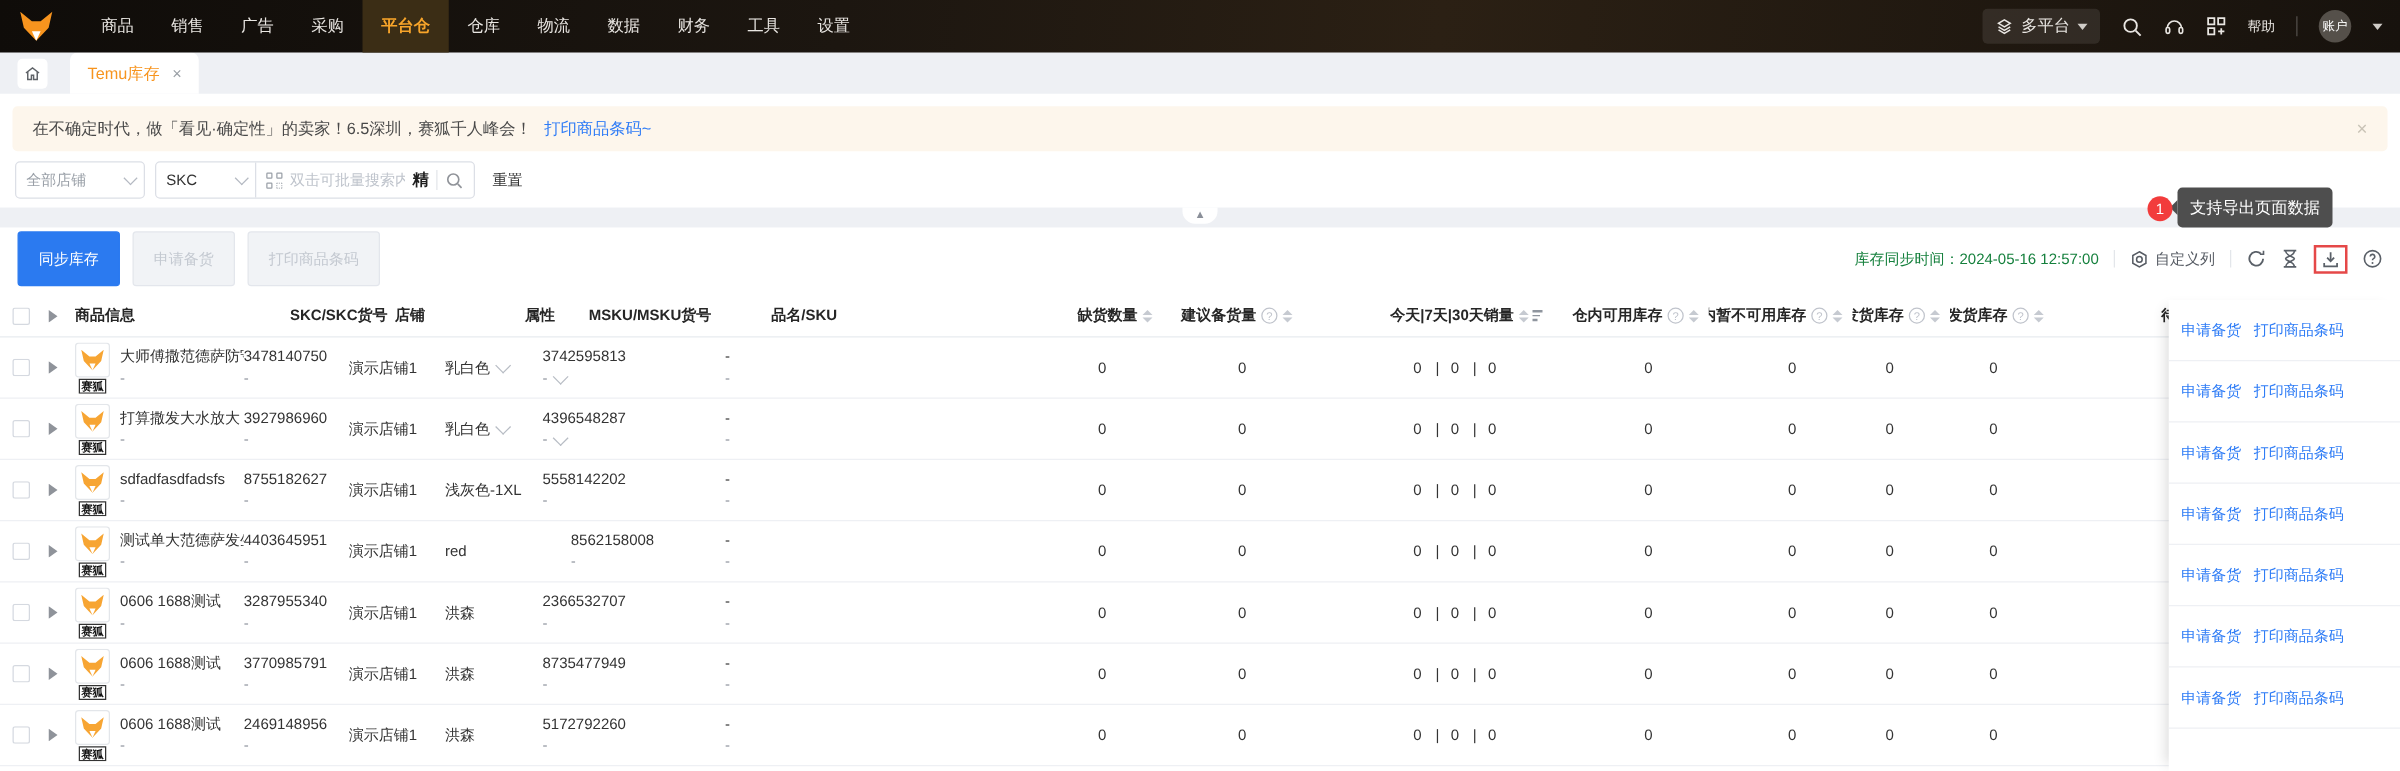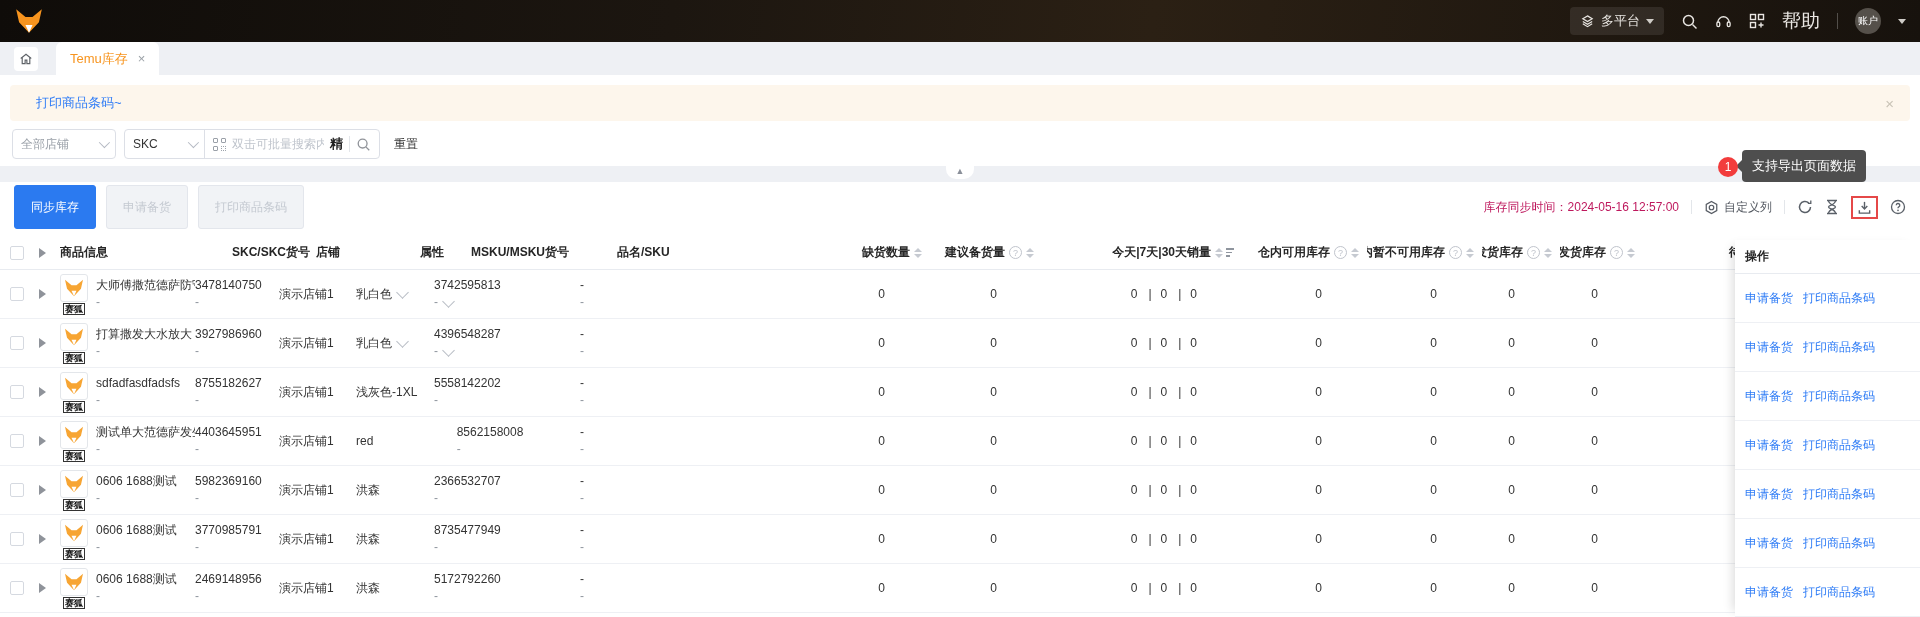--- a/index.html
+++ b/index.html
@@ -10,21 +10,21 @@
   .navbar{height:42px;background:linear-gradient(97deg,#0f0c09 0%,#1c1610 35%,#2b2014 60%,#17120d 100%);display:flex;align-items:center;padding:0 14px;position:relative}
   .nav-logo{width:30px;height:30px;display:flex;align-items:center;justify-content:center;margin-right:22px}
   .nav-menu{display:flex;align-items:stretch;height:42px}
   .nav-item{color:#e9e6e2;font-size:13px;padding:0 15px;display:flex;align-items:center;cursor:pointer;white-space:nowrap}
   .nav-item.active{background:#3b2d15;color:#f7a42a;font-weight:bold}
   .nav-right{margin-left:auto;display:flex;align-items:center;gap:17px;color:#e9e6e2}
   .platform-pill{background:rgba(255,255,255,.09);border-radius:4px;height:28px;display:flex;align-items:center;gap:6px;padding:0 10px;cursor:pointer}
   .platform-pill .txt{font-size:13px}
   .caret{width:0;height:0;border-left:4px solid transparent;border-right:4px solid transparent;border-top:5px solid #cfccc7;display:inline-block}
   .nav-ic{display:flex;align-items:center;cursor:pointer}
-  .nav-help{font-size:19px;cursor:pointer}
+  .nav-help{font-size:11px;cursor:pointer}
   .nav-divider{width:1px;height:16px;background:rgba(255,255,255,.25)}
   .avatar{width:26px;height:26px;border-radius:50%;background:#55504a;color:#fff;font-size:10px;display:flex;align-items:center;justify-content:center;cursor:pointer}
 
   
   .tabbar{height:33px;background:#eef0f4;display:flex;align-items:center;padding-left:14px}
   .home-box{width:24px;height:24px;background:#fff;border-radius:4px;display:flex;align-items:center;justify-content:center;cursor:pointer;color:#5f6368}
   .tab{height:33px;margin-left:18px;background:#fff;border-radius:6px 6px 0 0;display:flex;align-items:center;gap:10px;padding:0 14px;cursor:pointer}
   .tab .t-label{color:#f7941e;font-size:13px}
   .tab .t-close{color:#9aa0a6;font-size:13px;cursor:pointer}
 
@@ -54,21 +54,21 @@
   .collapse-tab{position:absolute;left:946px;top:166px;width:28px;height:13px;background:#fff;border-radius:0 0 10px 10px;display:flex;justify-content:center;cursor:pointer;z-index:5}
   .collapse-tab span{color:#8a8f99;font-size:9px;line-height:10px}
 
   
   .table-card{background:#fff;margin-top:16px;height:435px;position:relative}
   .toolbar{display:flex;align-items:center;padding:10px 14px 0 14px;height:40px}
   .btn{height:44px;border-radius:3px;padding:0 16px;font-size:12px;display:flex;align-items:center;cursor:pointer;white-space:nowrap}
   .btn-primary{background:#2b7af0;color:#fff;border:1px solid #2b7af0}
   .btn-disabled{background:#f1f3f6;color:#c4c9d1;border:1px solid #e3e6ec;margin-left:10px;cursor:not-allowed}
   .toolbar-right{margin-left:auto;display:flex;align-items:center;gap:12px;color:#565b63}
-  .sync-time{color:#be185d}
+  .sync-time{color:#15803d}
   .tb-div{width:1px;height:14px;background:#e3e6ea}
   .customize{display:flex;align-items:center;gap:5px;cursor:pointer;color:#565b63}
   .ticon{display:flex;align-items:center;color:#5a6068;cursor:pointer}
   .dl-wrap{border:2px solid #e54848;padding:2px 4px;display:flex;align-items:center;cursor:pointer}
 
   
   .tip-badge{position:absolute;left:1718px;top:157px;width:20px;height:20px;border-radius:50%;background:#f23c3c;color:#fff;font-size:12px;display:flex;align-items:center;justify-content:center;z-index:9}
   .tooltip{position:absolute;left:1742px;top:150px;background:#4e4e4e;color:#fff;font-size:13px;padding:7px 10px;border-radius:4px;z-index:8;white-space:nowrap}
   .tooltip:before{content:"";position:absolute;left:-6px;top:10px;border-top:6px solid transparent;border-bottom:6px solid transparent;border-right:6px solid #4e4e4e}
 
@@ -107,20 +107,33 @@
 </head>
 <body>
 
 <div class="navbar">
   <div class="nav-logo">
     <svg width="28" height="26" viewBox="0 0 24 22">
         <path d="M1 1 L9 7.5 L15 7.5 L23 1 L20.5 12 L12 21 L3.5 12 Z" fill="#f7941e"></path>
         <path d="M12 21 L9 14.5 L15 14.5 Z" fill="#fff"></path>
       </svg>
   </div>
+  <div class="nav-menu" id="nav-menu">
+      <div class="nav-item">商品</div>
+      <div class="nav-item">销售</div>
+      <div class="nav-item">广告</div>
+      <div class="nav-item">采购</div>
+      <div class="nav-item active">平台仓</div>
+      <div class="nav-item">仓库</div>
+      <div class="nav-item">物流</div>
+      <div class="nav-item">数据</div>
+      <div class="nav-item">财务</div>
+      <div class="nav-item">工具</div>
+      <div class="nav-item">设置</div>
+    </div>
   <div class="nav-right">
     <div class="platform-pill">
       <span>
         <svg width="15" height="15" viewBox="0 0 16 16" fill="none" stroke="#e9e6e2" stroke-width="1.3">
             <path d="M8 2 L13 5 L8 8 L3 5 Z"></path>
             <path d="M3 8 L8 11 L13 8"></path>
             <path d="M3 10.5 L8 13.5 L13 10.5"></path>
           </svg>
       </span>
       <span class="txt">多平台</span>
@@ -164,20 +177,21 @@
     </span>
   </div>
   <div class="tab">
     <span class="t-label">Temu库存</span>
     <span class="t-close">×</span>
   </div>
 </div>
 
 <div class="filter-card">
   <div class="banner">
+    <span>在不确定时代，做「看见·确定性」的卖家！6.5深圳，赛狐千人峰会！</span>
     <a>打印商品条码~</a>
     <span class="banner-close">×</span>
   </div>
   <div class="filter-row">
     <div class="sel sel-shop">
       <span>全部店铺</span>
       <i class="sel-caret"></i>
     </div>
     <div class="search-group">
       <div class="sel-type">
@@ -677,21 +691,21 @@
             </div>
             <div class="brand-badge">赛狐</div>
           </div>
           <div class="two-line">
             <div class="prod-title">0606 1688测试</div>
             <div class="sub">-</div>
           </div>
         </div>
         <div class="cell" style="width: 84px;">
           <div class="two-line">
-            <div>5982369160</div>
+            <div>3287955340</div>
             <div class="sub">-</div>
           </div>
         </div>
         <div class="cell" style="width: 77px;">
           <span>演示店铺1</span>
         </div>
         <div class="cell" style="width: 78px;">
           <span>洪森</span>
         </div>
         <div class="cell" style="width: 112px;">
@@ -887,21 +901,20 @@
         <div class="cell r" style="width: 83px;">
           <span>0</span>
         </div>
         <div class="cell" style="width: 180px; padding-left: 86px;">
           <span></span>
         </div>
       </div>
     </div>
 
   <div class="op-panel">
-    <div class="op-head">操作</div>
     <div id="op-body">
         <div class="op-row">
           <span class="op-link">申请备货</span>
           <span class="op-link">打印商品条码</span>
         </div>
         <div class="op-row">
           <span class="op-link">申请备货</span>
           <span class="op-link">打印商品条码</span>
         </div>
         <div class="op-row">

